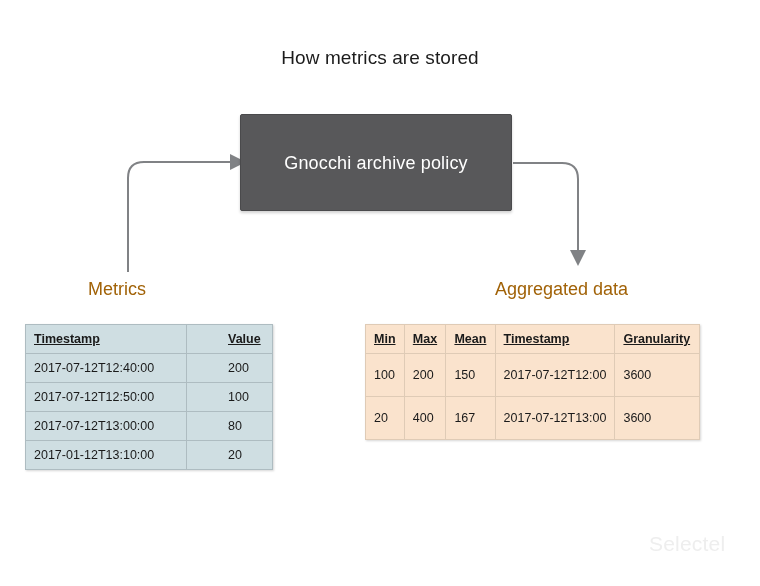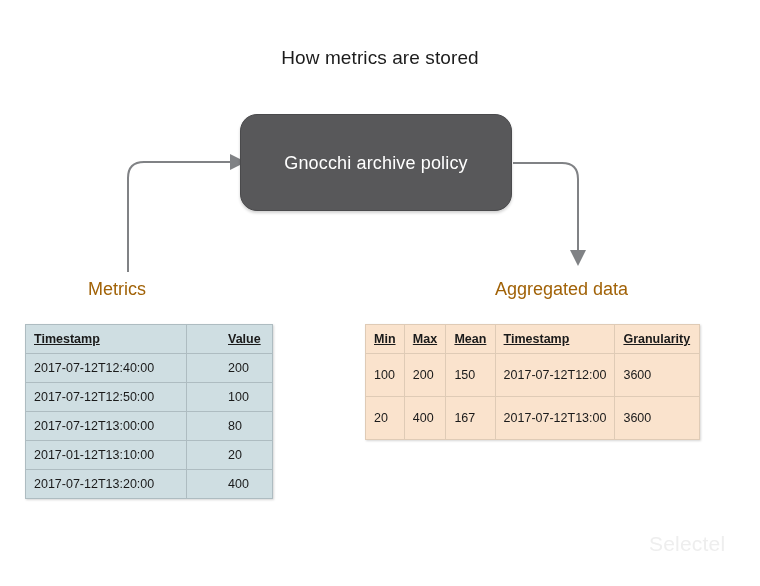--- a/index.html
+++ b/index.html
@@ -39,21 +39,21 @@
 
   
   .process-box {
     position: absolute;
     left: 240px;
     top: 114px;
     width: 272px;
     height: 97px;
     background: #58585a;
     border: 1px solid #4a4a4c;
-    border-radius: 17px;
+    border-radius: 2px;
     box-sizing: border-box;
     box-shadow: 0 2px 3px rgba(0,0,0,0.18);
     display: flex;
     align-items: center;
     justify-content: center;
   }
   .process-box-label {
     color: #ffffff;
     font-size: 18px;
     line-height: 24px;
@@ -195,24 +195,20 @@
         <td class="col-val">100</td>
       </tr>
       <tr>
         <td class="col-ts">2017-07-12T13:00:00</td>
         <td class="col-val">80</td>
       </tr>
       <tr>
         <td class="col-ts">2017-01-12T13:10:00</td>
         <td class="col-val">20</td>
       </tr>
-      <tr>
-        <td class="col-ts">2017-07-12T13:20:00</td>
-        <td class="col-val">400</td>
-      </tr>
     </tbody>
   </table>
 
   <table class="data-table" id="aggregated-table">
     <thead>
       <tr>
         <th class="col-min">Min</th>
         <th class="col-max">Max</th>
         <th class="col-mean">Mean</th>
         <th class="col-ts">Timestamp</th>

